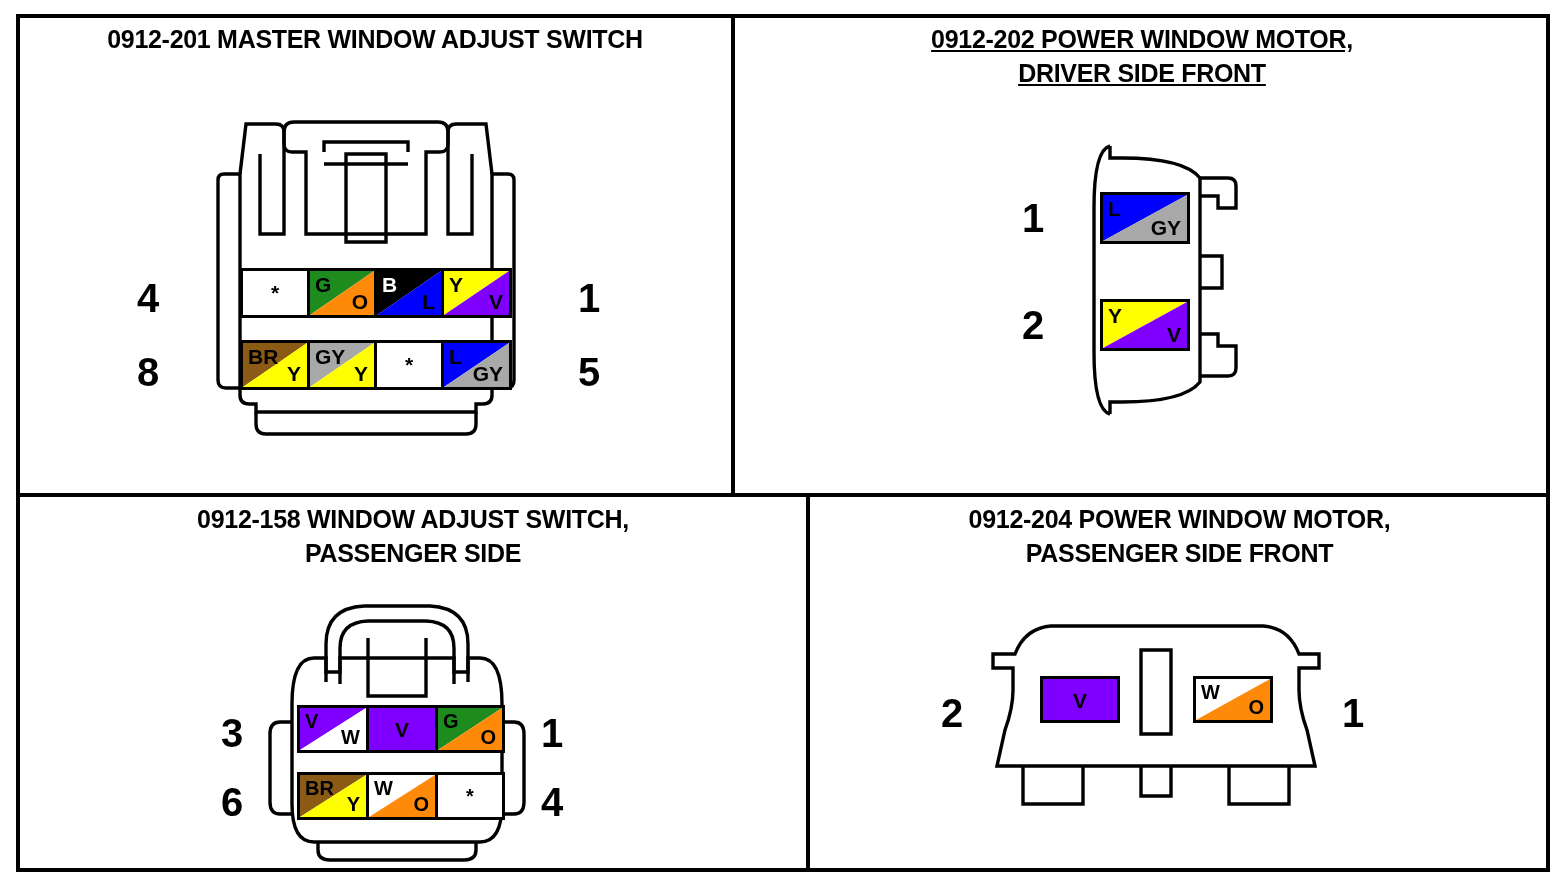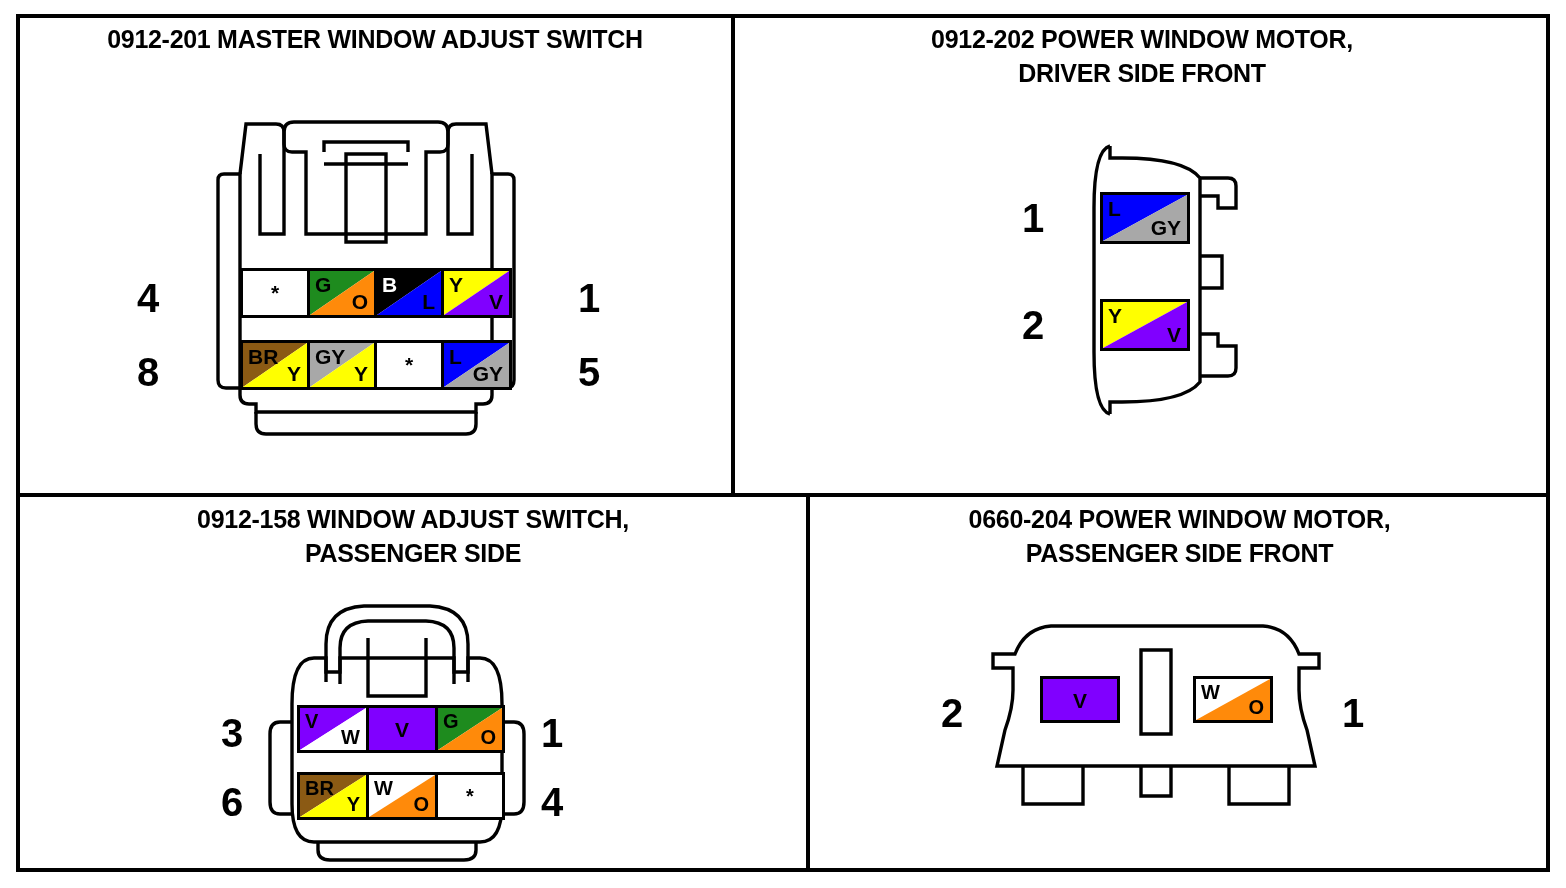--- a/index.html
+++ b/index.html
@@ -96,25 +96,25 @@
 
   <div class="frame-line" style="left:16px;  top:14px;  width:1534px; height:4px;"></div>
   <div class="frame-line" style="left:16px;  top:868px; width:1534px; height:4px;"></div>
   <div class="frame-line" style="left:16px;  top:14px;  width:4px;   height:858px;"></div>
   <div class="frame-line" style="left:1546px;top:14px;  width:4px;   height:858px;"></div>
   <div class="frame-line" style="left:16px; top:493px; width:1534px; height:4px;"></div>
   <div class="frame-line" style="left:731px; top:14px;  width:4px; height:483px;"></div>
   <div class="frame-line" style="left:806px; top:493px; width:4px; height:379px;"></div>
 
   <div class="panel-title" style="left:20px; top:22px; width:710px;">0912-201 MASTER WINDOW ADJUST SWITCH</div>
-  <div class="panel-title" style="left:736px; top:22px; width:812px;">0912-202 POWER WINDOW MOTOR,
+  <div class="panel-title" style="left:736px; top:22px; width:812px;text-decoration:underline;">0912-202 POWER WINDOW MOTOR,
 DRIVER SIDE FRONT</div>
   <div class="panel-title" style="left:20px; top:502px; width:786px;">0912-158 WINDOW ADJUST SWITCH,
 PASSENGER SIDE</div>
-  <div class="panel-title" style="left:811px; top:502px; width:737px;">0660-204 POWER WINDOW MOTOR,
+  <div class="panel-title" style="left:811px; top:502px; width:737px;">0912-204 POWER WINDOW MOTOR,
 PASSENGER SIDE FRONT</div>
 
   <svg class="body-svg" style="left:196px; top:112px;" width="340" height="330" viewBox="0 0 340 330">
 
     <path d="M22 75 L22 68 Q22 62 28 62 L44 62 L44 72
              L44 155 L44 283 Q44 292 53 292 L60 292
              L60 300 L280 300 L280 292 L287 292 Q296 292 296 283
              L296 155 L296 72 L296 62 L312 62 Q318 62 318 68 L318 75"></path>
 
     <path d="M22 75 L22 268 Q22 276 30 276 L44 276"></path>

